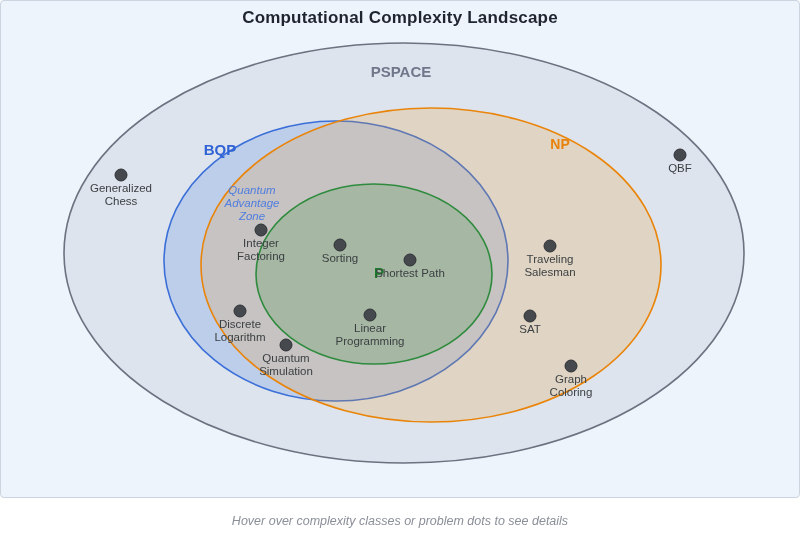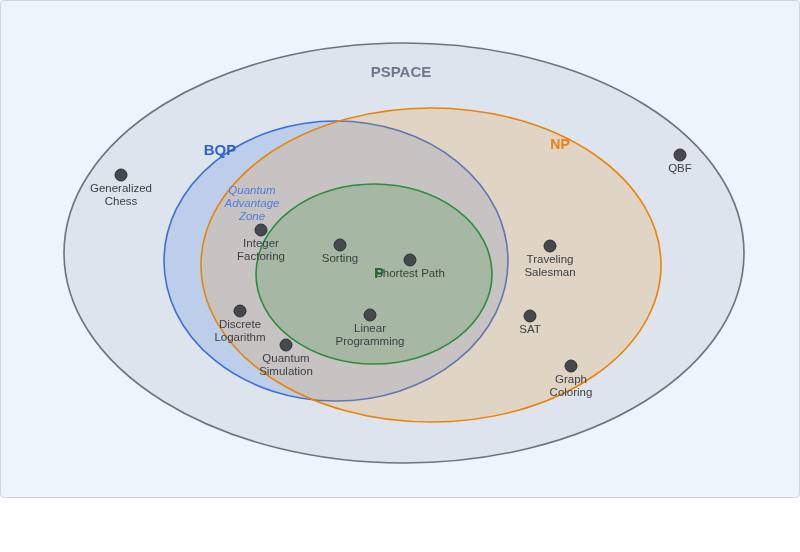--- a/index.html
+++ b/index.html
@@ -71,20 +71,21 @@
     font-size: 11.5px;
     fill: #3c4043;
     text-anchor: middle;
   }
 </style>
 </head>
 <body>
 
 <div class="stage">
   <div class="diagram-box">
+    <div class="diagram-title">Computational Complexity Landscape</div>
     <svg id="venn" class="venn-svg" width="798" height="496" viewBox="0 0 798 496">
         <ellipse cx="403" cy="252" rx="340" ry="210" fill="rgba(110,125,155,0.13)" stroke="#6b7280" stroke-width="1.6"></ellipse>
         <ellipse cx="335" cy="260" rx="172" ry="140" fill="rgba(66,120,224,0.20)" stroke="#3b6fd8" stroke-width="1.6"></ellipse>
         <ellipse cx="430" cy="264" rx="230" ry="157" fill="rgba(242,153,29,0.20)" stroke="#ea8408" stroke-width="1.6"></ellipse>
         <ellipse cx="373" cy="273" rx="118" ry="90" fill="rgba(62,150,70,0.24)" stroke="#2e8b3d" stroke-width="1.6"></ellipse>
         <text x="400" y="76" fill="#70778a" class="class-label">PSPACE</text>
         <text x="219" y="154" fill="#2f62d4" class="class-label">BQP</text>
         <text x="559" y="148" fill="#e8820c" class="class-label class-label-small">NP</text>
         <text x="378" y="277" fill="#1d7a2c" class="class-label">P</text>
         <text x="251" y="193" fill="#4f7de0" class="annotation-label">Quantum</text>
@@ -114,13 +115,14 @@
         <text x="285" y="361" class="problem-label">Quantum</text>
         <text x="285" y="374" class="problem-label">Simulation</text>
         <circle cx="369" cy="314" r="6" fill="#45494e" stroke="#2e3134" stroke-width="1"></circle>
         <text x="369" y="331" class="problem-label">Linear</text>
         <text x="369" y="344" class="problem-label">Programming</text>
         <circle cx="570" cy="365" r="6" fill="#45494e" stroke="#2e3134" stroke-width="1"></circle>
         <text x="570" y="382" class="problem-label">Graph</text>
         <text x="570" y="395" class="problem-label">Coloring</text>
       </svg>
   </div>
+  <div class="caption">Hover over complexity classes or problem dots to see details</div>
 </div>
 
 </body></html>

